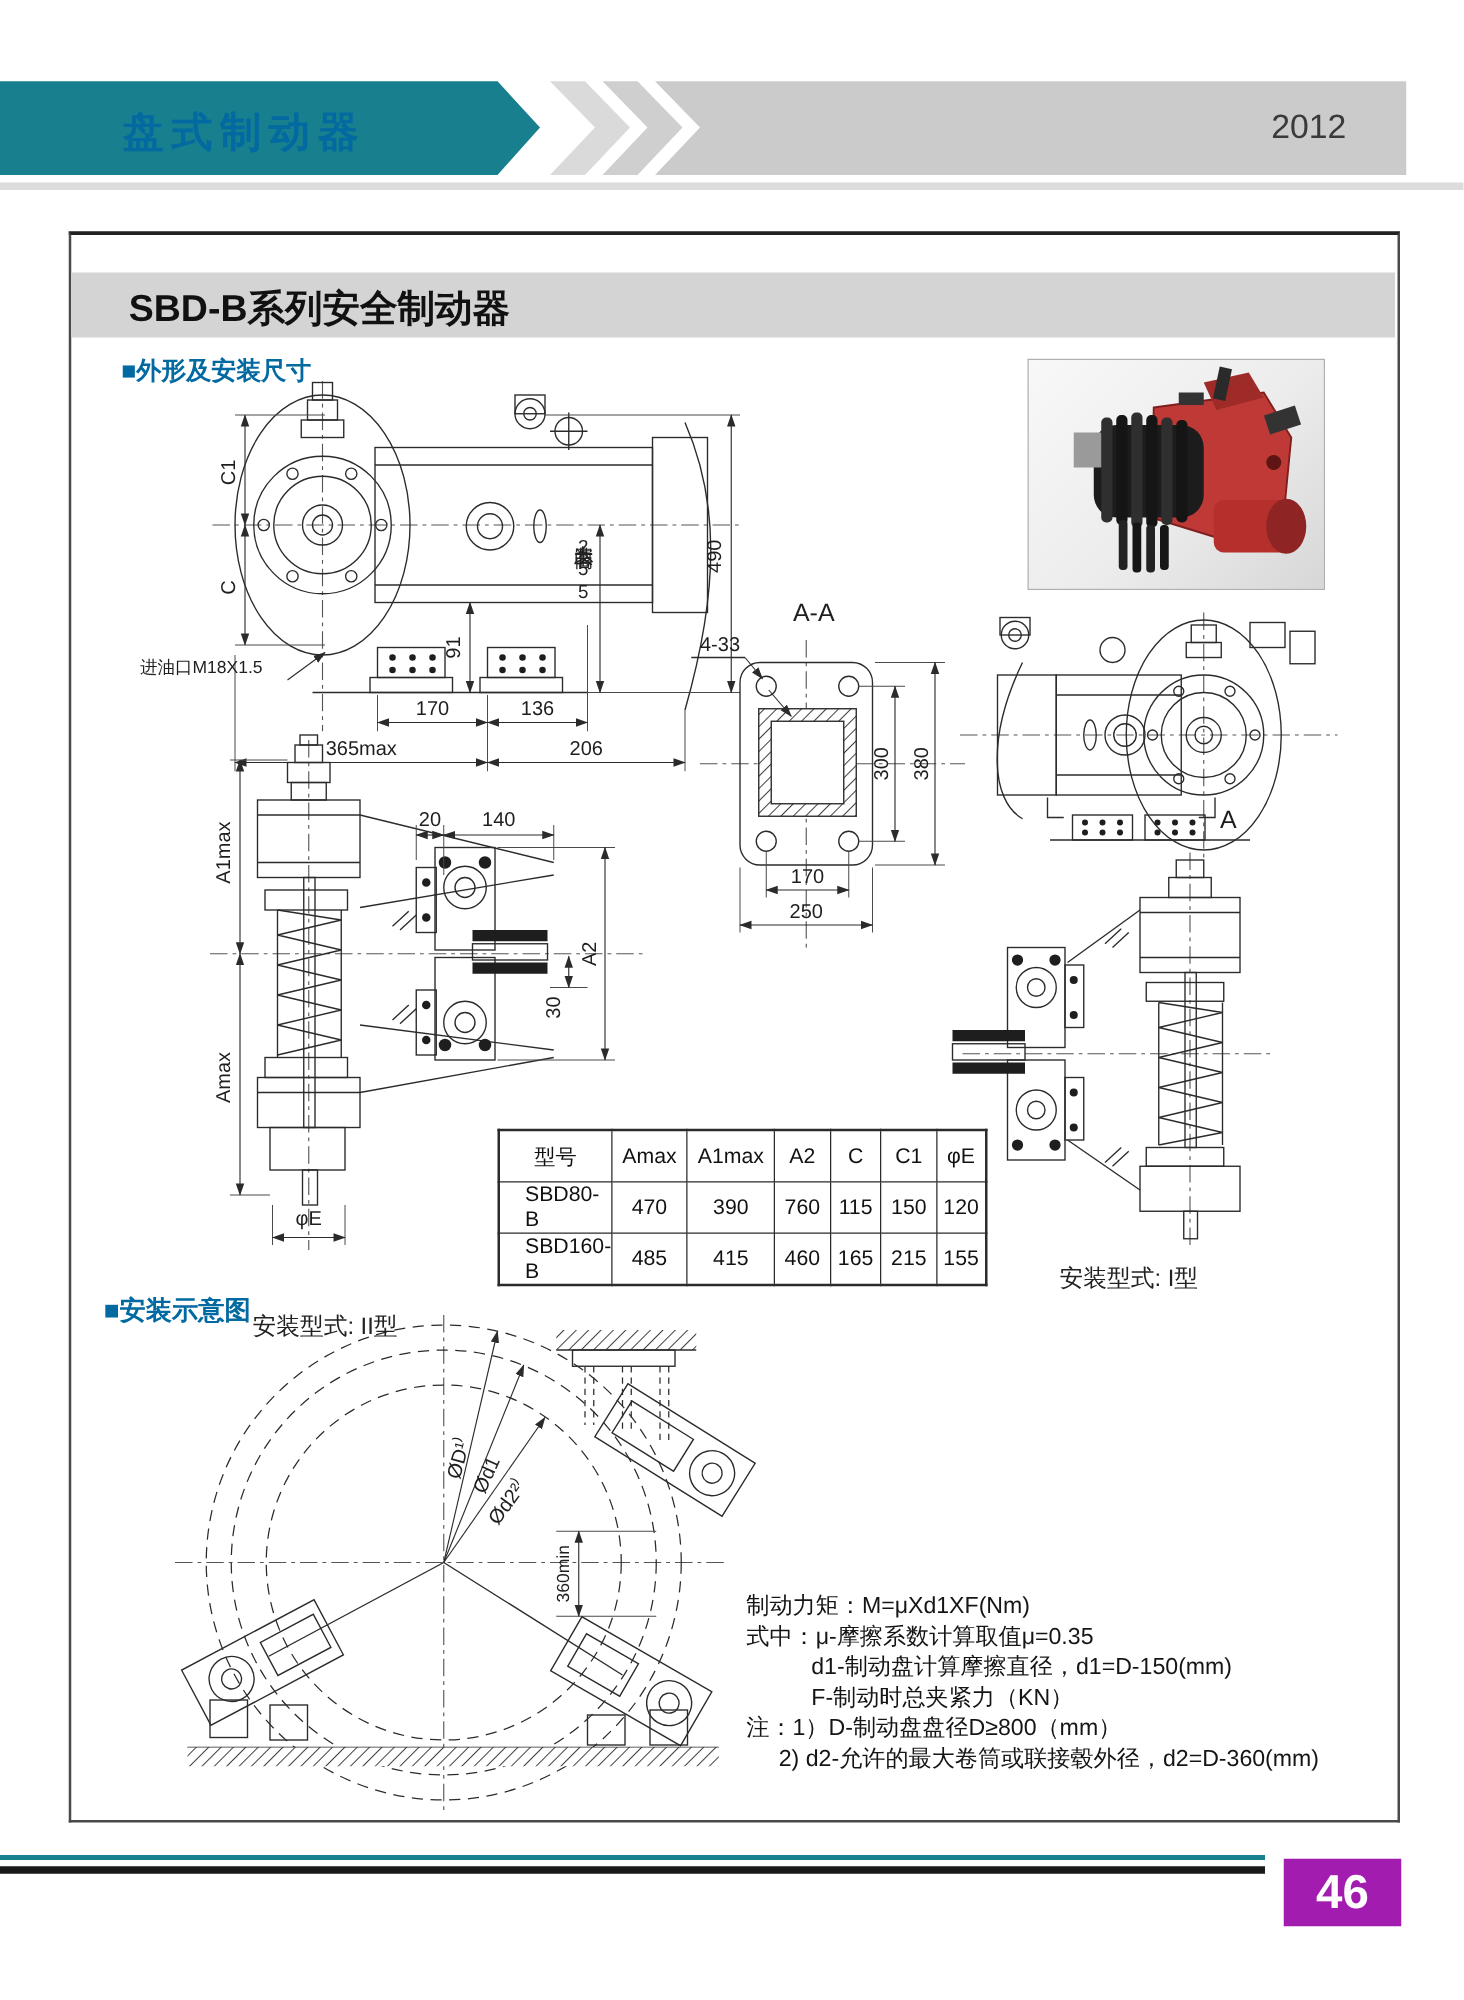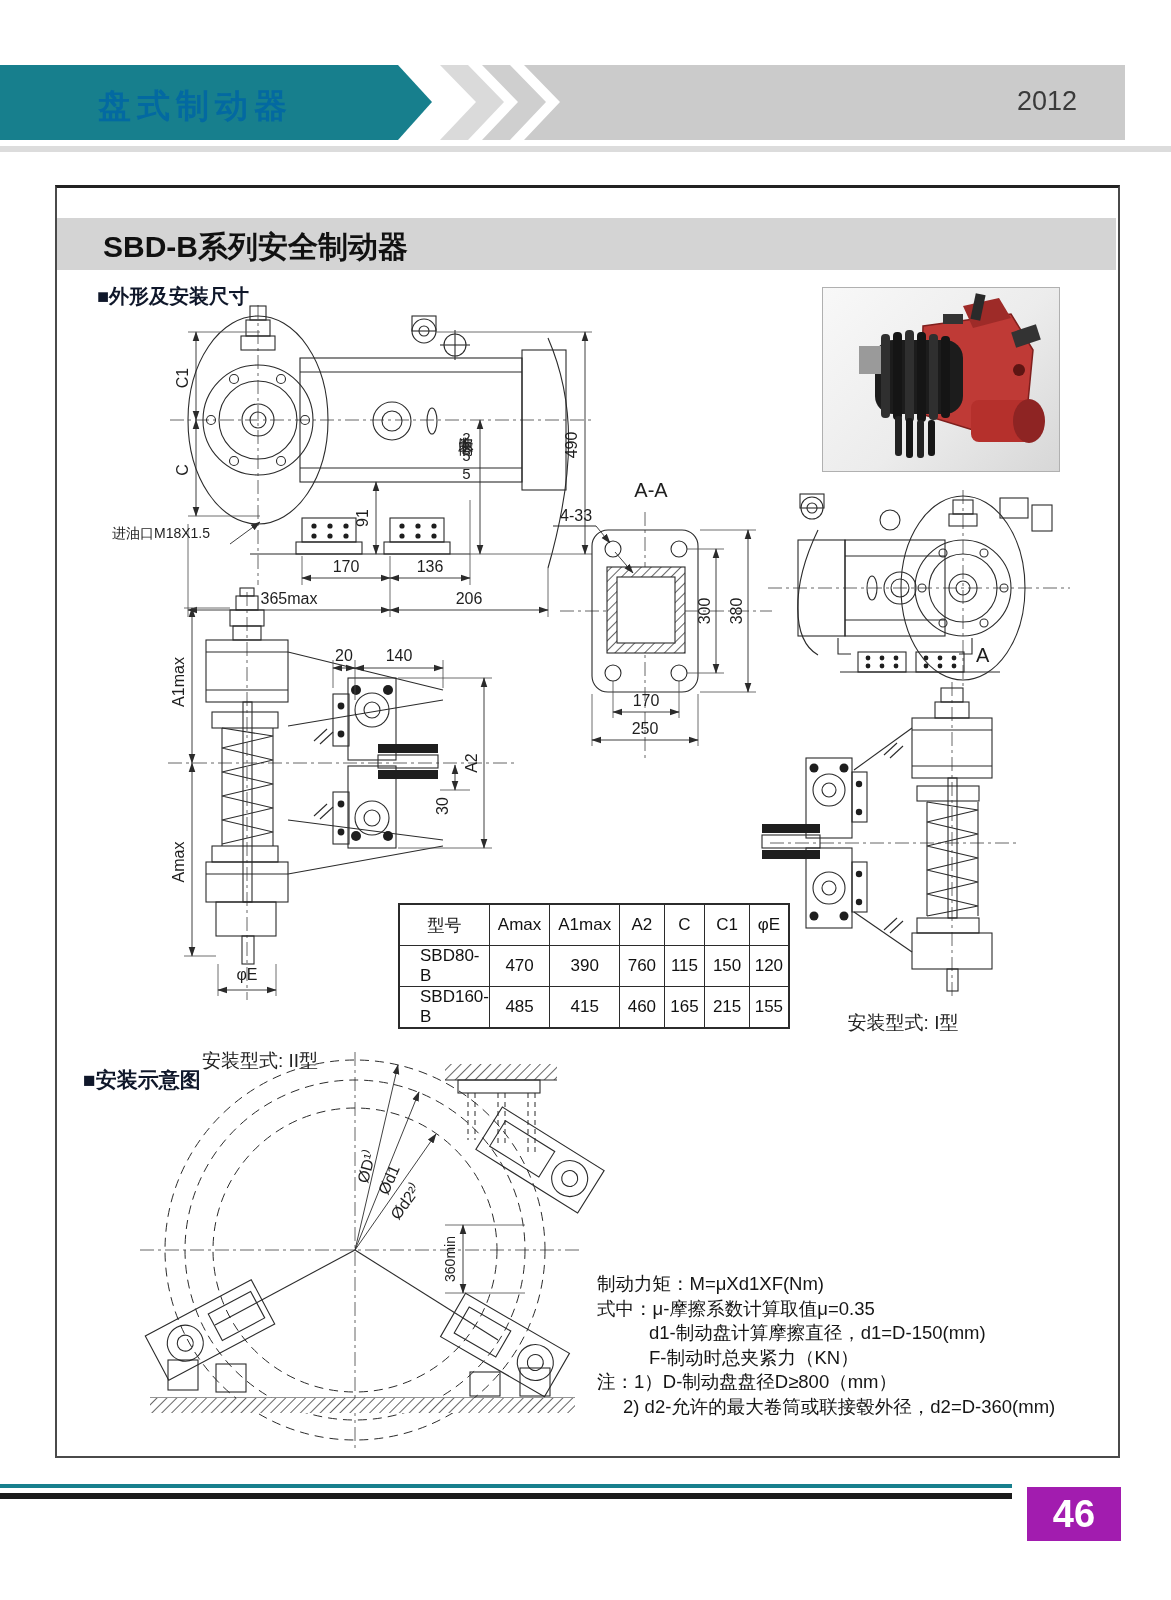--- a/index.html
+++ b/index.html
@@ -7,23 +7,23 @@
         font-family:"Liberation Sans",sans-serif;color:#1e1e1e;}
   .abs{position:absolute;}
   
   .banner-text{left:98px;top:84px;font-size:33px;font-weight:bold;color:#0369a1;letter-spacing:6px;z-index:3;}
   .year-text{left:1017px;top:86px;font-size:27px;color:#3a3a3a;z-index:3;}
   .header-rule{left:0;top:146px;width:1171px;height:6px;background:#dcdcdc;z-index:1;}
   
   .content-box{left:55px;top:185px;width:1061px;height:1268px;border:2px solid #4a4a4a;border-top:3px solid #222;z-index:1;}
   .title-band{left:57px;top:218px;width:1059px;height:52px;background:#d4d4d4;z-index:1;}
   .page-title{left:103px;top:227px;font-size:30px;font-weight:bold;color:#111;z-index:3;}
-  .section-h{font-weight:bold;font-size:20px;color:#0f172a;z-index:3;}
+  .section-h{font-weight:bold;font-size:20px;color:#0369a1;z-index:3;}
   .sec1{left:97px;top:283px;}
-  .sec2{left:83px;top:1066px;font-size:21px;}
+  .sec2{left:83px;top:1034px;font-size:21px;}
   .mount-label{font-size:19px;color:#222;text-align:center;z-index:3;}
   .mount-left{left:150px;top:1048px;width:220px;}
   .mount-right{left:798px;top:1010px;width:210px;}
   
   .photo{left:822px;top:287px;width:236px;height:183px;border:1px solid #b0b0b0;
          background:linear-gradient(135deg,#f8f8f8 0%,#ececec 55%,#d7d7d7 100%);z-index:2;}
   
   .vtext{left:456px;top:424px;height:140px;writing-mode:vertical-rl;text-orientation:upright;
          font-size:15px;color:#222;z-index:3;letter-spacing:1px;}
   

